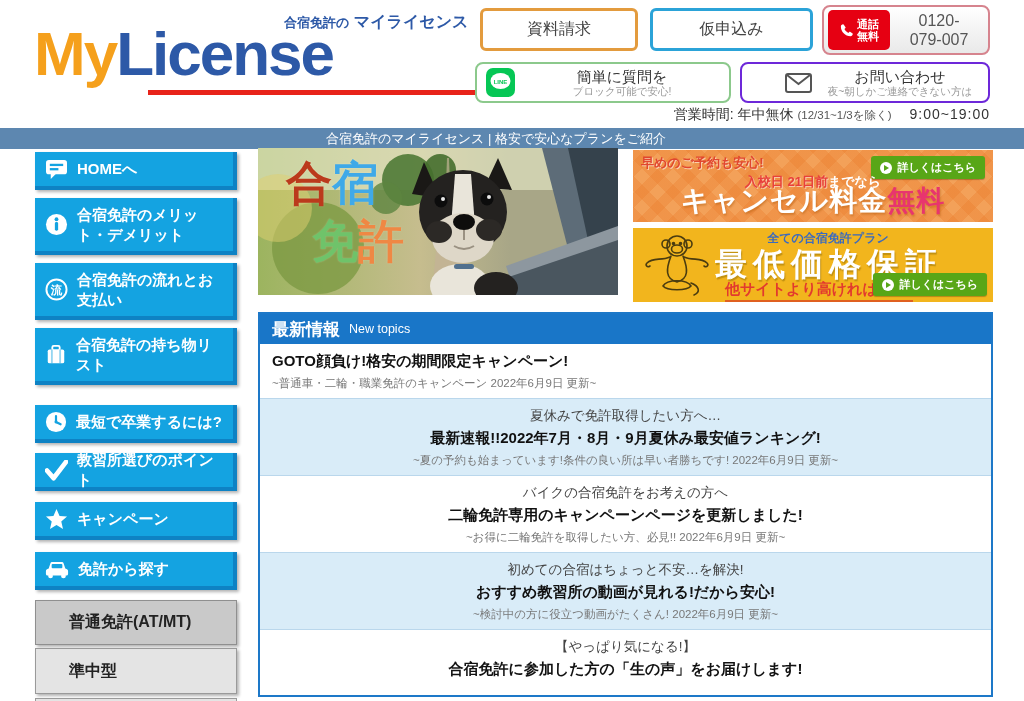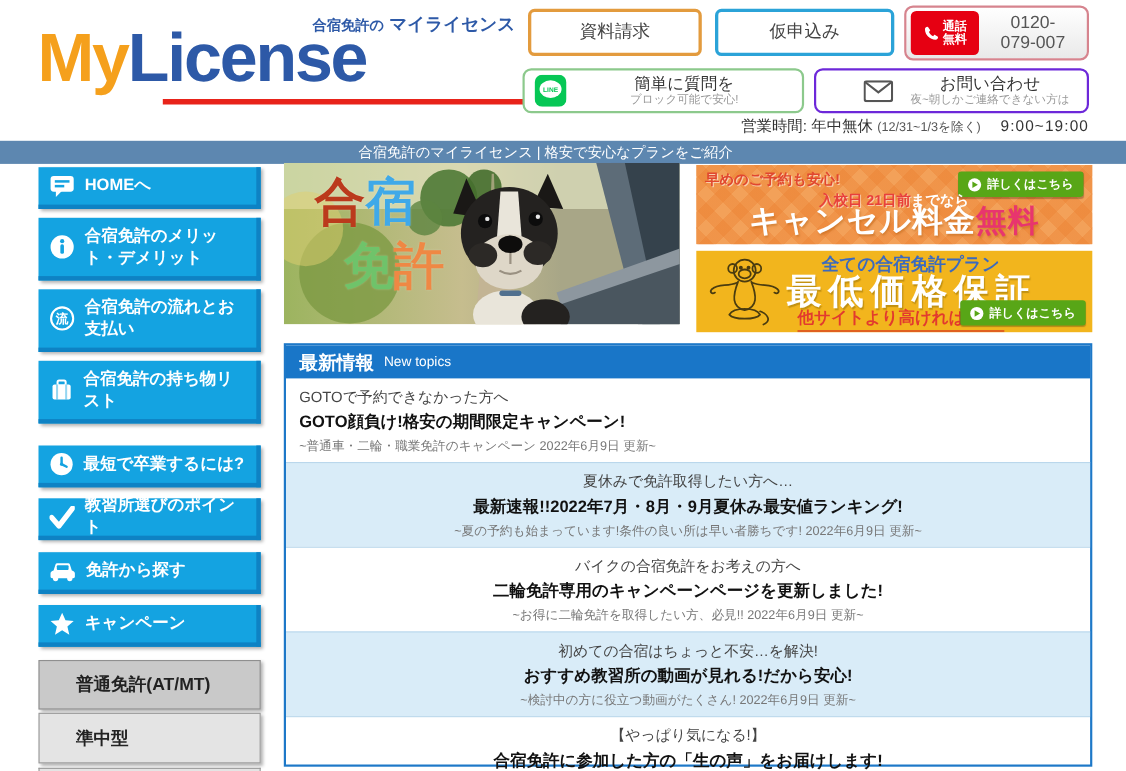--- a/index.html
+++ b/index.html
@@ -78,21 +78,21 @@
   .green-btn .dot::after { content:""; position:absolute; left:4px; top:3px; border-left:5px solid #58a617;
                border-top:3px solid transparent; border-bottom:3px solid transparent; }
   .bc-btn { right:8px; top:6px; }
   .bc-cond { position:absolute; left:0; top:23px; width:100%; text-align:center; font-size:13px; font-weight:bold; color:#fff; }
   .bc-cond .em { color:#e8403c; text-shadow:1px 1px 0 rgba(255,255,255,0.5); }
   .bc-big { position:absolute; left:0; top:36px; width:100%; text-align:center; font-weight:bold; font-size:28px;
             line-height:30px; color:#fff; letter-spacing:1px; text-shadow:1px 2px 2px rgba(160,80,0,0.35); }
   .bc-big .pink { color:#e8356e; }
 
   .banner-price { left:633px; top:228px; width:360px; height:74px; background:#f2b51d; }
-  .bp-top { position:absolute; left:80px; top:2px; width:230px; text-align:center; font-size:16px; font-weight:bold; color:#3b6abf; }
+  .bp-top { position:absolute; left:80px; top:2px; width:230px; text-align:center; font-size:12px; font-weight:bold; color:#3b6abf; }
   .bp-big { position:absolute; left:82px; top:15px; font-size:32px; font-weight:bold; color:#fff;
             letter-spacing:6px; text-shadow:1px 2px 1px rgba(120,90,0,0.4); white-space:nowrap; }
   .bp-sub { position:absolute; left:92px; top:52px; font-size:15px; font-weight:bold; color:#e23a2e;
             border-bottom:2px solid #e06020; padding-bottom:1px; }
   .bp-btn { right:6px; bottom:6px; }
   .monkey { position:absolute; left:4px; top:3px; }
 
   
   .news { position:absolute; left:258px; top:312px; width:735px; height:385px; border:2px solid #1d78c8; background:#fff; }
   .news-header { background:#1976c8; color:#fff; height:30px; display:flex; align-items:center; padding:0 12px; gap:9px; }
@@ -231,35 +231,35 @@
       <span>最短で卒業するには?</span>
     </div>
 
     <div class="sb-btn h1 mb11">
       <svg width="23" height="21" viewBox="0 0 24 22">
         <path d="M2 11 L9 19 L22 2" fill="none" stroke="#fff" stroke-width="5" stroke-linecap="round" stroke-linejoin="round"></path>
       </svg>
       <span>教習所選びのポイント</span>
     </div>
 
+    <div class="sb-btn h1 mb12">
+      <svg width="23" height="22" viewBox="0 0 24 23">
+        <path d="M12 1 L15.2 8.3 L23 9 L17 14.2 L18.8 22 L12 17.8 L5.2 22 L7 14.2 L1 9 L8.8 8.3 Z" fill="#fff"></path>
+      </svg>
+      <span>キャンペーン</span>
+    </div>
+
     <div class="sb-btn h1 mb10">
       <svg width="24" height="19" viewBox="0 0 26 20">
         <path d="M4 9 L6 3 C6.3 2.2 7 2 8 2 L18 2 C19 2 19.7 2.2 20 3 L22 9 C24 9.5 25 10.5 25 12 L25 15 C25 16 24.3 16.6 23.3 16.6 L2.7 16.6 C1.7 16.6 1 16 1 15 L1 12 C1 10.5 2 9.5 4 9 Z" fill="#fff"></path>
         <rect x="7.2" y="4" width="11.6" height="4.6" rx="1" fill="#14a3e1"></rect>
         <circle cx="6" cy="17" r="2.6" fill="#fff"></circle>
         <circle cx="20" cy="17" r="2.6" fill="#fff"></circle>
       </svg>
       <span>免許から探す</span>
-    </div>
-
-    <div class="sb-btn h1 mb12">
-      <svg width="23" height="22" viewBox="0 0 24 23">
-        <path d="M12 1 L15.2 8.3 L23 9 L17 14.2 L18.8 22 L12 17.8 L5.2 22 L7 14.2 L1 9 L8.8 8.3 Z" fill="#fff"></path>
-      </svg>
-      <span>キャンペーン</span>
     </div>
 
     <div class="sb-gray sb-gray1 mb3">
       <span>普通免許(AT/MT)</span>
     </div>
     <div class="sb-gray sb-gray2 mb4">
       <span>準中型</span>
     </div>
     <div class="sb-part"></div>
   </div>
@@ -349,21 +349,20 @@
     </div>
   </div>
 
   <div class="news">
     <div class="news-header">
       <span class="news-title">最新情報</span>
       <span class="news-sub">New topics</span>
     </div>
 
     <div class="news-row">
-      <div class="nr1">GOTOで予約できなかった方へ</div>
       <div class="nr2">GOTO顔負け!格安の期間限定キャンペーン!</div>
       <div class="nr3">~普通車・二輪・職業免許のキャンペーン  2022年6月9日  更新~</div>
     </div>
     <div class="news-row alt">
       <div class="nr1">夏休みで免許取得したい方へ…</div>
       <div class="nr2">最新速報!!2022年7月・8月・9月夏休み最安値ランキング!</div>
       <div class="nr3">~夏の予約も始まっています!条件の良い所は早い者勝ちです!  2022年6月9日  更新~</div>
     </div>
     <div class="news-row">
       <div class="nr1">バイクの合宿免許をお考えの方へ</div>

